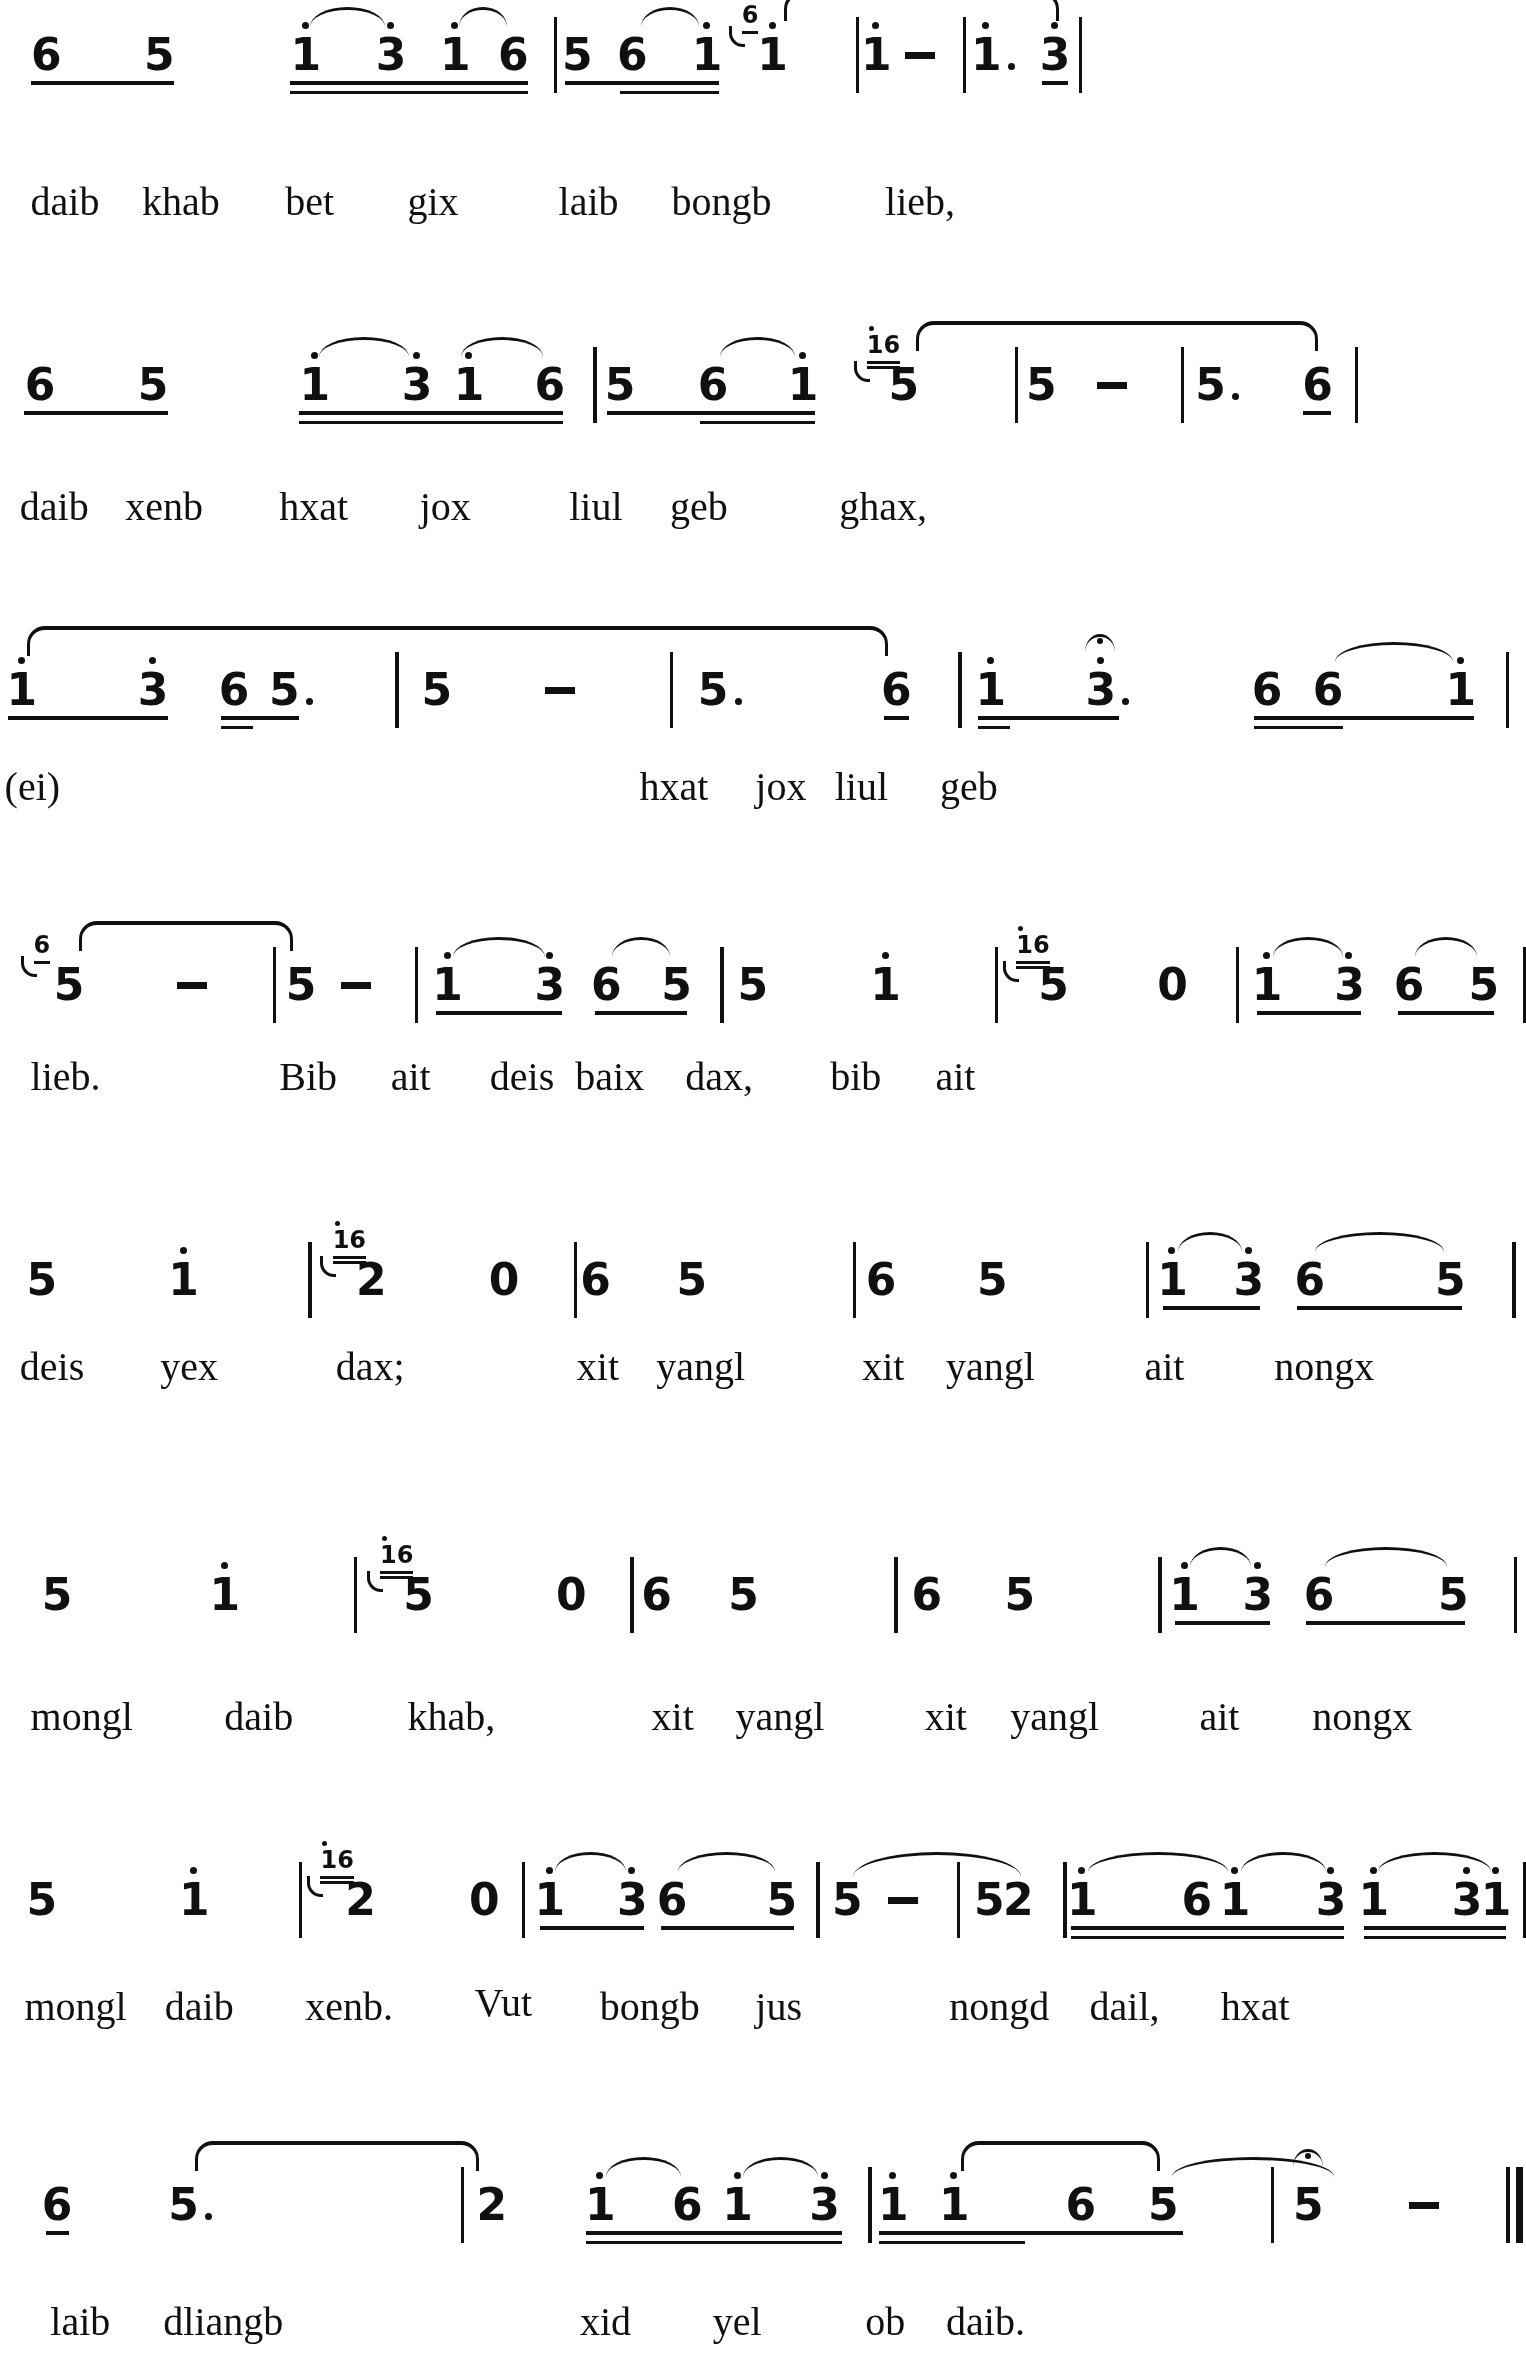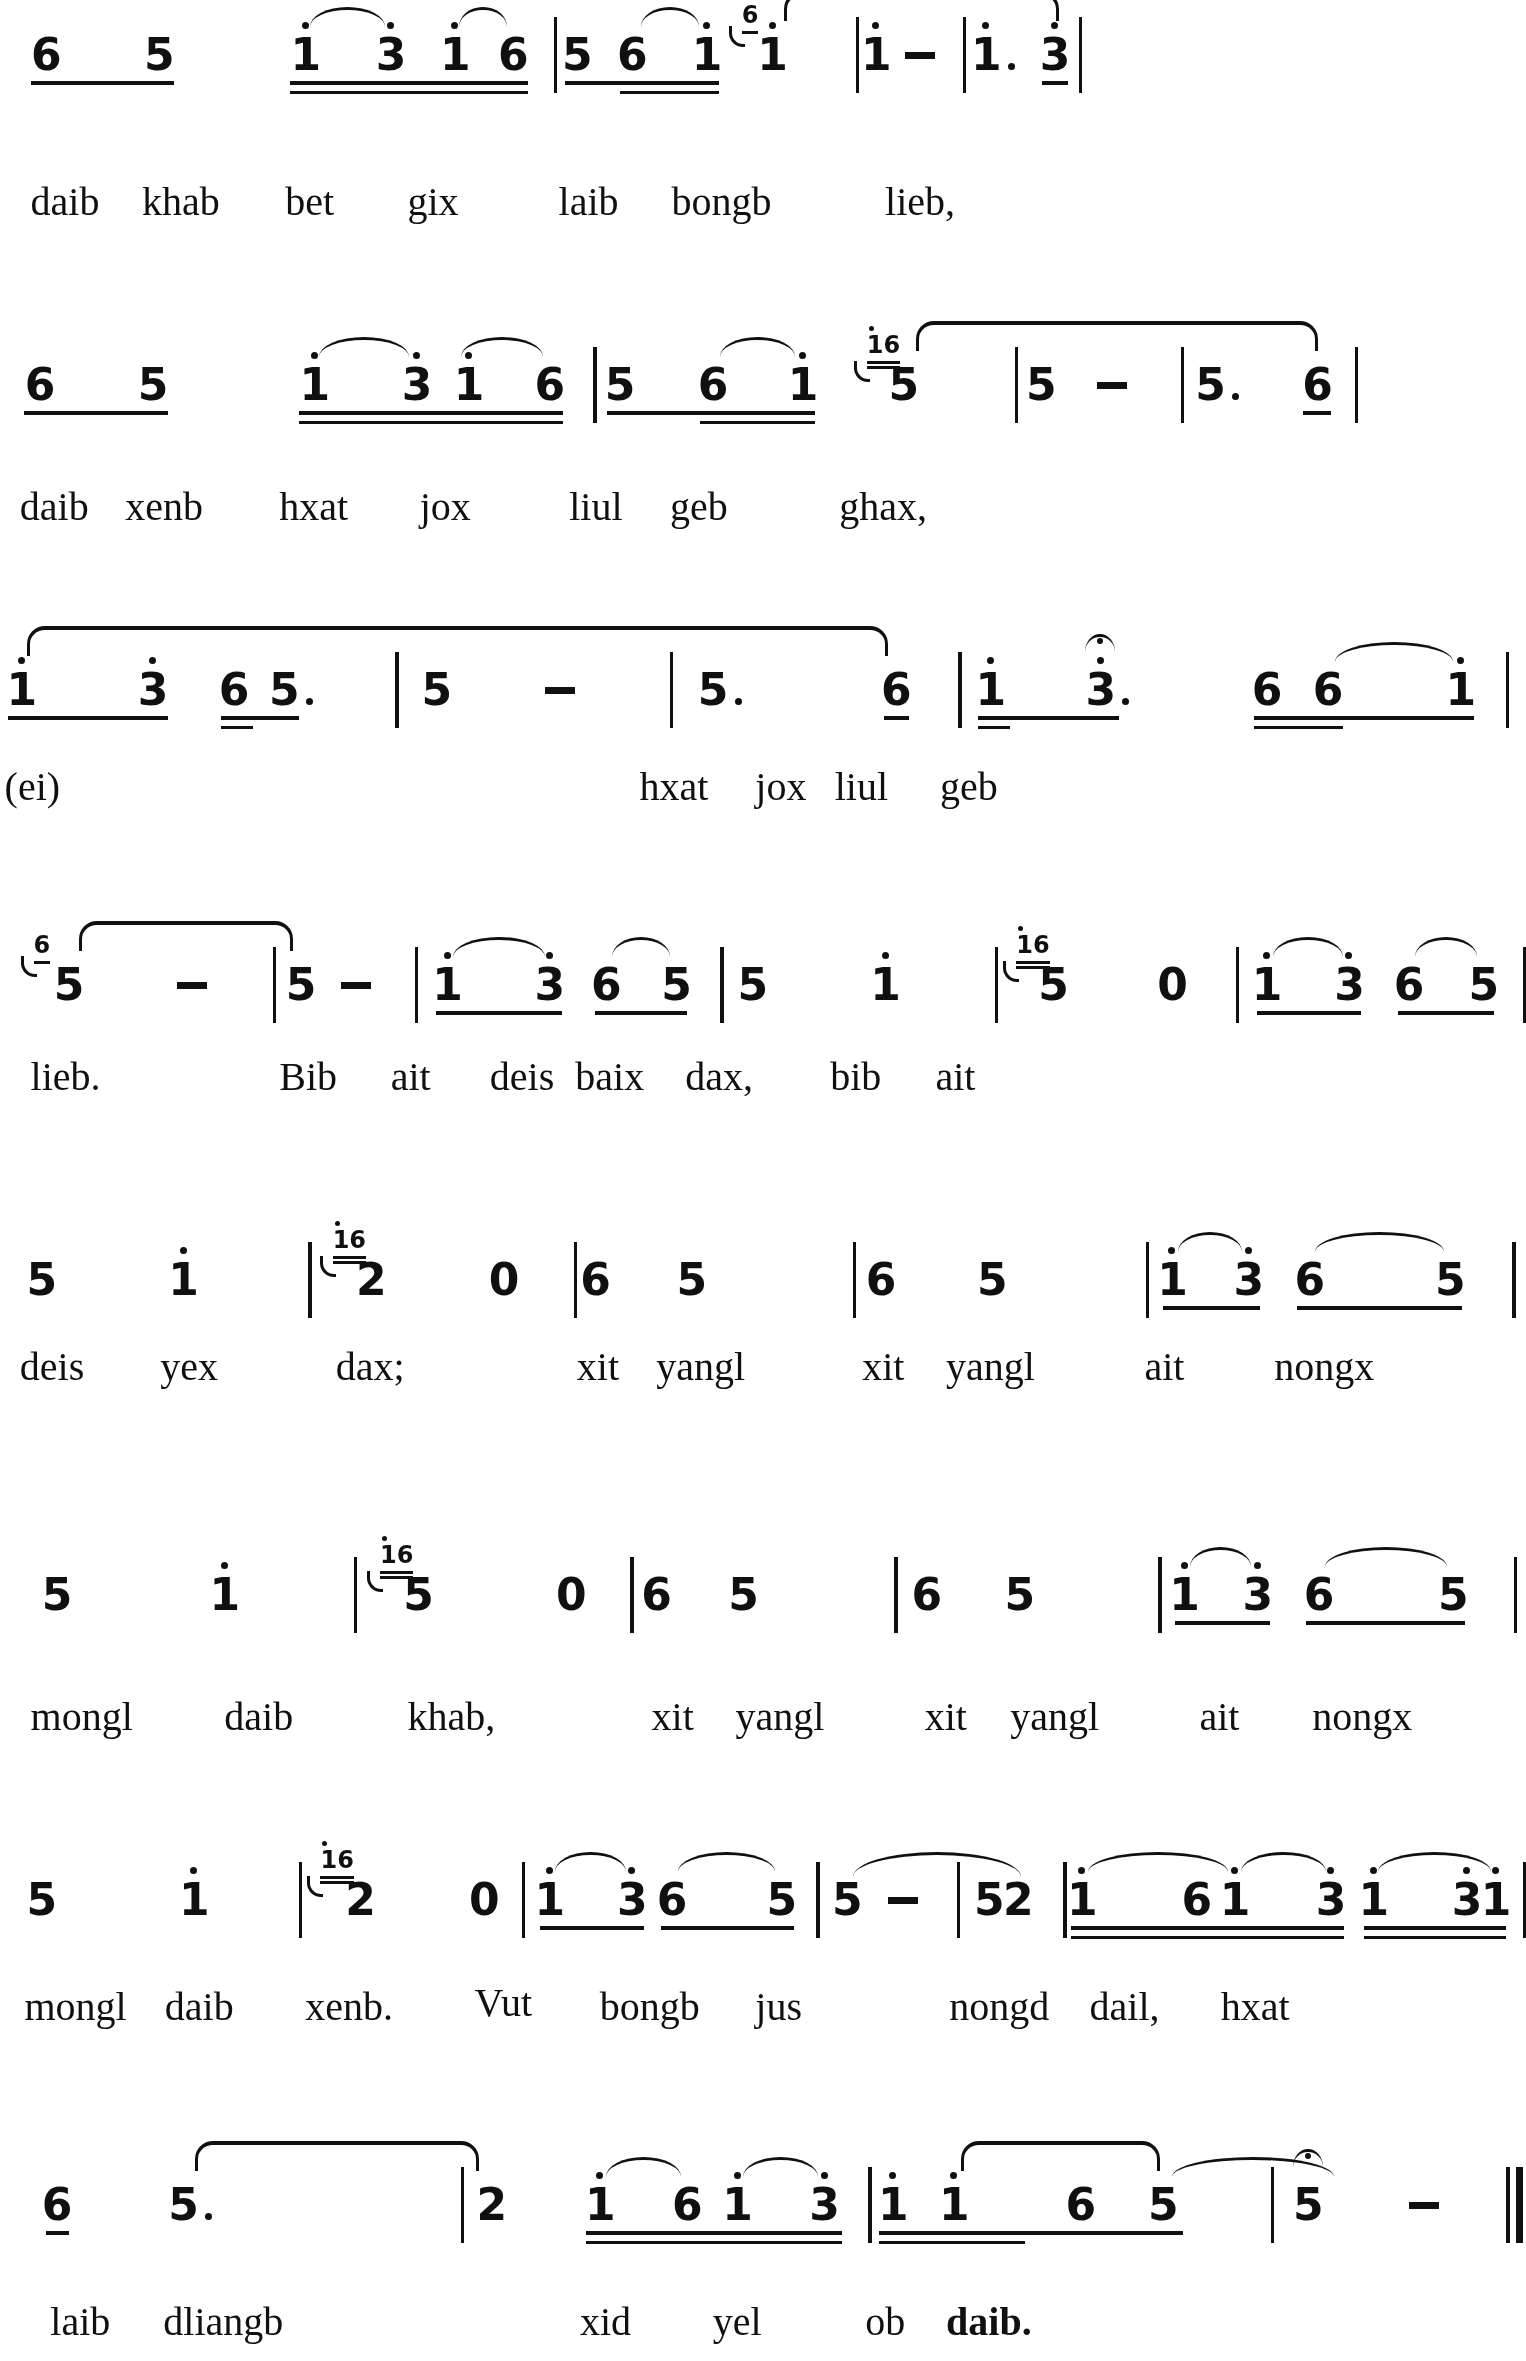--- a/index.html
+++ b/index.html
@@ -351,14 +351,14 @@
     <div class="dash" style="left: 93.3%; top: 2202px;"></div>
     <div class="endbar" style="left: 98.7%; top: 2167px;">
       <div class="thin"></div>
       <div class="thick"></div>
     </div>
     <div class="lyr" style="left: 3.3%; top: 2298px;">laib</div>
     <div class="lyr" style="left: 10.7%; top: 2298px;">dliangb</div>
     <div class="lyr" style="left: 38%; top: 2298px;">xid</div>
     <div class="lyr" style="left: 46.7%; top: 2298px;">yel</div>
     <div class="lyr" style="left: 56.7%; top: 2298px;">ob</div>
-    <div class="lyr" style="left: 62%; top: 2298px; font-weight: bold;">daib.</div>
+    <div class="lyr" style="left: 62%; top: 2298px;">daib.</div>
   </div>
 
 </body></html>

